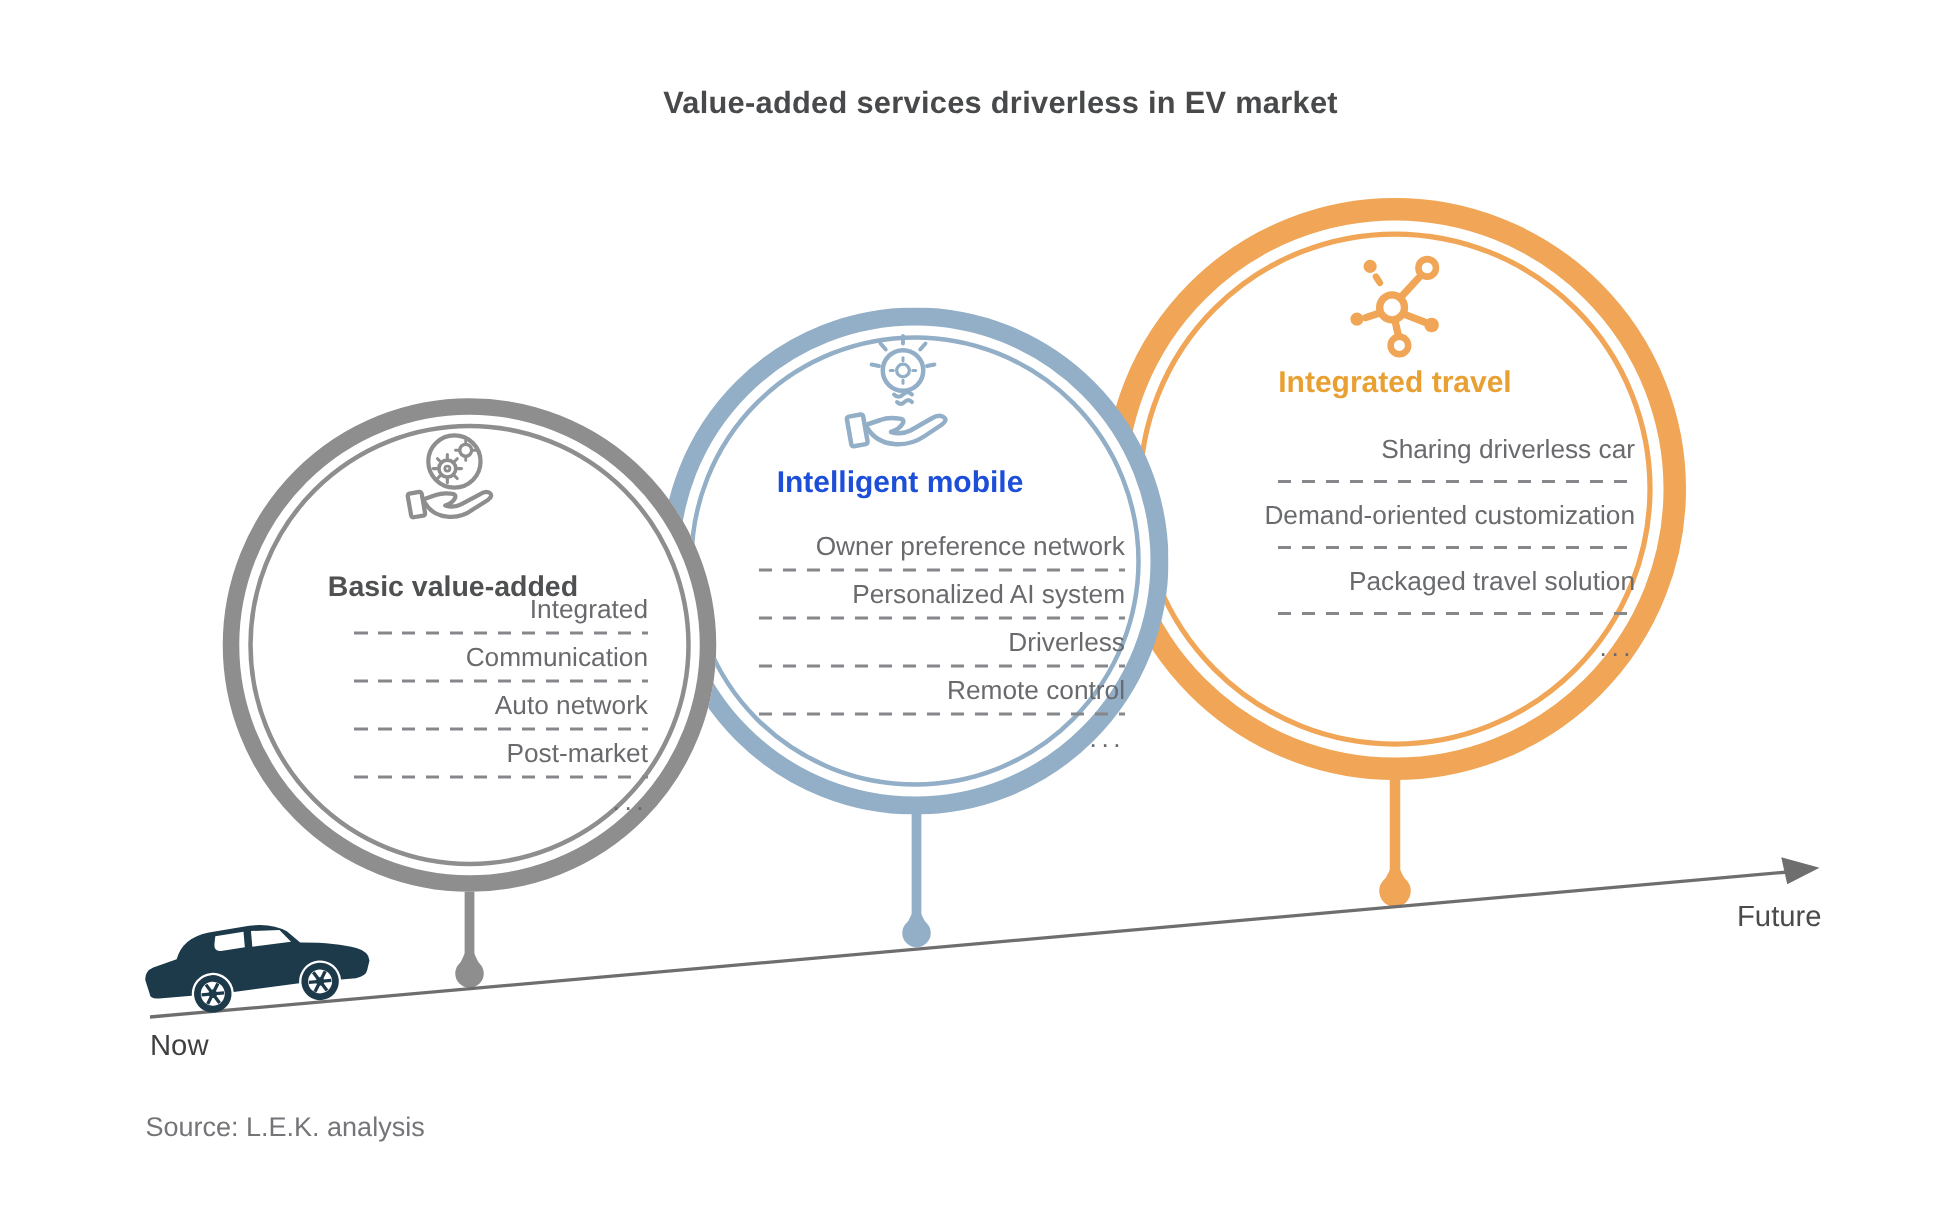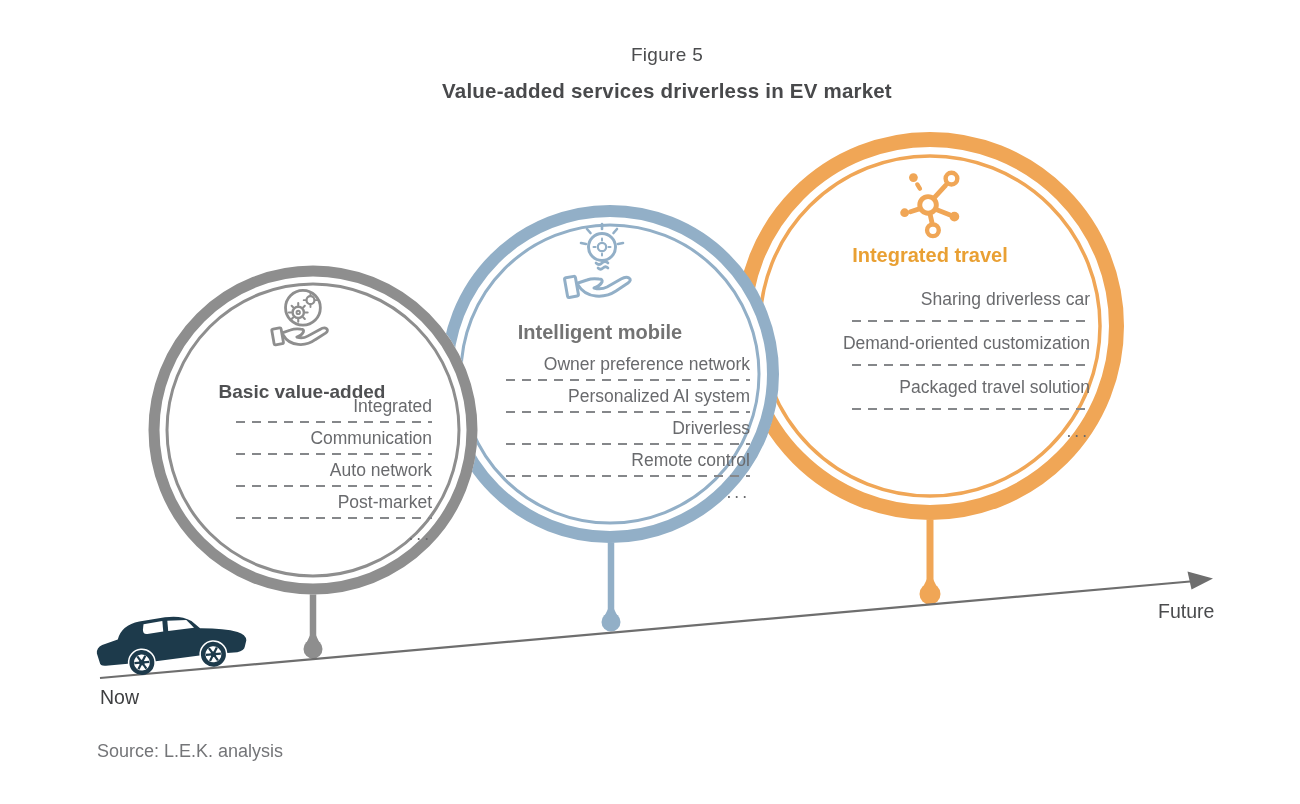--- a/index.html
+++ b/index.html
@@ -20,21 +20,21 @@
   .item{font-size:17.5px;color:#696a6d;white-space:nowrap;text-align:center;}
   .sep{height:2px;background:repeating-linear-gradient(90deg,#85878a 0 9px,transparent 9px 16px);}
   .ellipsis{letter-spacing:3px;}
   .stage-basic{left:148px;top:265px;width:330px;height:330px;z-index:4;}
   .stage-basic .title{left:-11px;top:88px;width:330px;font-size:19px;color:#4f5052;margin-top:28px;}
   .stage-basic .icon{left:117px;top:22px;width:74px;height:64px;}
   .stage-basic .items{left:24px;top:126px;width:260px;}
   .stage-basic .item{height:30px;line-height:30px;}
   .stage-basic .sep{width:196px;}
   .stage-mobile{left:441px;top:205px;width:338px;height:338px;z-index:3;}
-  .stage-mobile .title{left:-10px;top:106px;width:338px;font-size:20px;color:#737373;margin-top:10px;}
+  .stage-mobile .title{left:-10px;top:106px;width:338px;font-size:20px;color:#1d4ed8;}
   .stage-mobile .icon{left:117px;top:16px;width:84px;height:88px;}
   .stage-mobile .items{left:9px;top:144px;width:300px;}
   .stage-mobile .item{height:30px;line-height:30px;}
   .stage-mobile .sep{width:244px;}
   .stage-travel{left:736px;top:132px;width:388px;height:388px;z-index:2;}
   .stage-travel .title{left:0;top:112px;width:388px;font-size:20px;color:#e9a033;}
   .stage-travel .icon{left:152px;top:30px;width:84px;height:80px;}
   .stage-travel .items{left:34px;top:150px;width:320px;}
   .stage-travel .item{height:34px;line-height:34px;}
   .stage-travel .sep{width:238px;margin:4px 0;}
@@ -43,21 +43,20 @@
   .now-label{position:absolute;left:100px;top:686px;font-size:19.5px;font-weight:500;color:#3e3f41;z-index:6;}
   .future-label{position:absolute;left:1158px;top:600px;font-size:19.5px;color:#4a4b4d;z-index:6;}
   .source-label{position:absolute;left:97px;top:741px;font-size:18px;color:#747578;z-index:6;}
 </style>
 </head>
 <body>
 
 <div class="canvas">
 
   <div class="header">
-    <div class="figure-label">Figure 5</div>
     <div class="figure-title">Value-added services driverless in EV market</div>
   </div>
 
   <svg class="timeline-svg" width="1300" height="804">
 
     <g>
       <line x1="313" y1="555" x2="313" y2="646" stroke-width="6.5" stroke="#8e8e8e"></line>
       <polygon points="304,648 313,629 322,648" fill="#8e8e8e"></polygon>
       <circle cx="313" cy="649" r="9.5" fill="#8e8e8e"></circle>
     </g>

